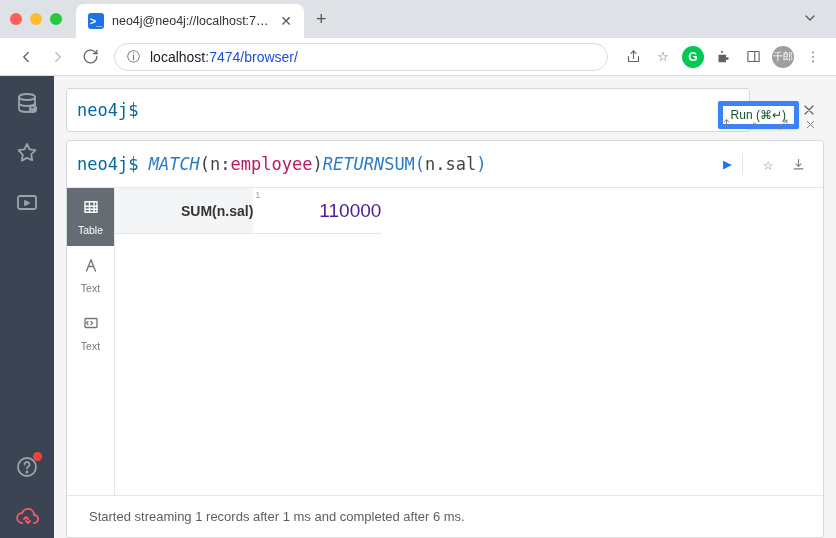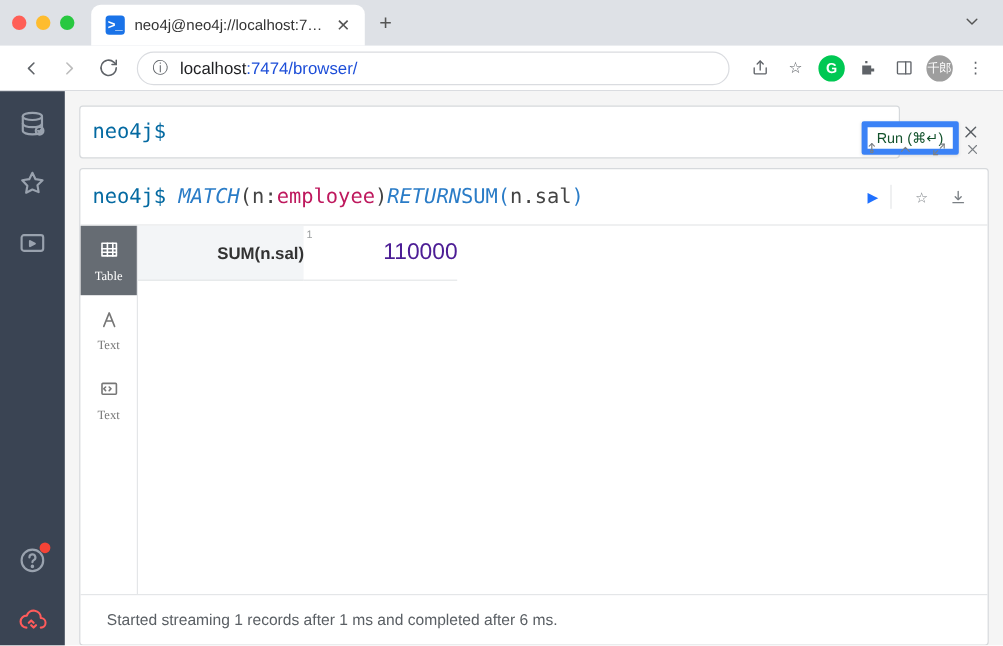--- a/index.html
+++ b/index.html
@@ -85,21 +85,21 @@
 }
 .kw { color:#2a7cc7;font-style:italic; }
 .lbl { color:#be185d; }
 .fn { color:#2a7cc7; }
 .pln { color:#444; }
 .play-sm { color:#1f70ff; margin-left:auto; font-size:15px; cursor:pointer; }
 .card-query .sep { width:1px; height:20px; background:#e4e6e8; margin:0 10px;}
 
 .card-body { display:flex; flex:1; overflow:hidden; }
 .view-tabs { width:48px; border-right:1px solid #e4e6e8; display:flex; flex-direction:column; }
-.view-tab { height:58px; display:flex; flex-direction:column; align-items:center; justify-content:center; gap:8px; color:#777; font-size:10.5px; cursor:pointer;font-family:Liberation Serif, serif; }
+.view-tab { height:58px; display:flex; flex-direction:column; align-items:center; justify-content:center; gap:8px; color:#777; font-size:10.5px; cursor:pointer; }
 .view-tab.active { background:#666c73; color:#fff; }
 .view-tab svg { width:18px; height:18px; }
 
 .result-table { flex:1; display:flex; flex-direction:row; }
 .thead { background:#f3f5f7; height:46px; display:flex; align-items:center; border-bottom:1px solid #e4e6e8; }
 .rownum-col { width:16px; }
 .colh { padding-left:50px; font-weight:700; font-size:14px; color:#333; }
 .trow { height:46px; display:flex; align-items:center; border-bottom:1px solid #e4e6e8; position: relative; }
 .rownum { position:absolute; left:2px; top:2px; font-size:9px; color:#9a9e9f; }
 .tcell { padding-left:66px; font-size:19px; color:#4c1d95; }

